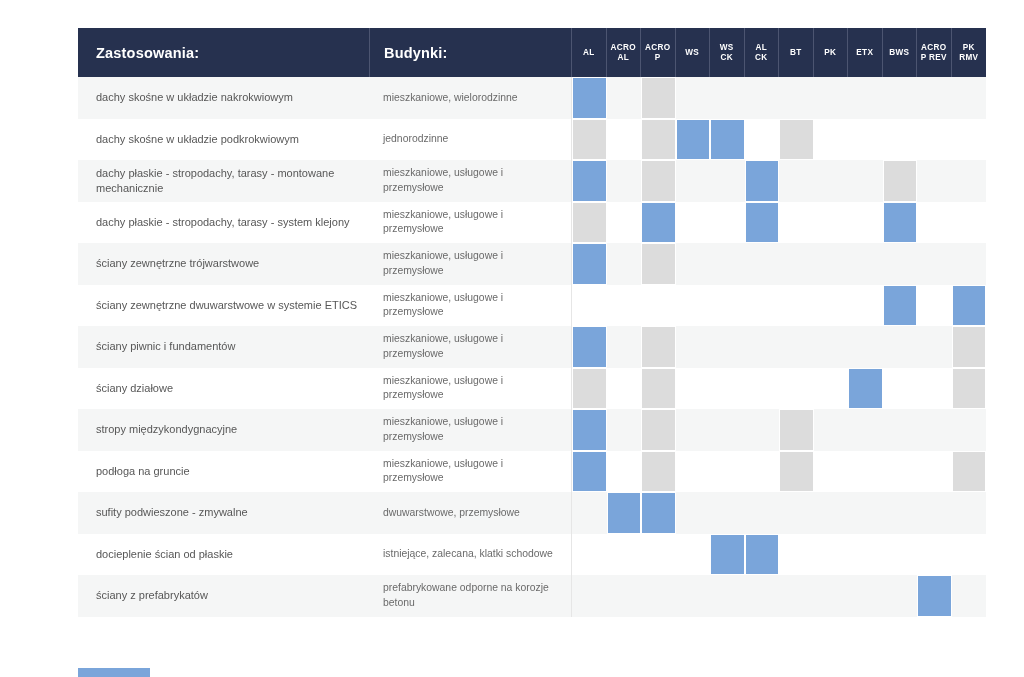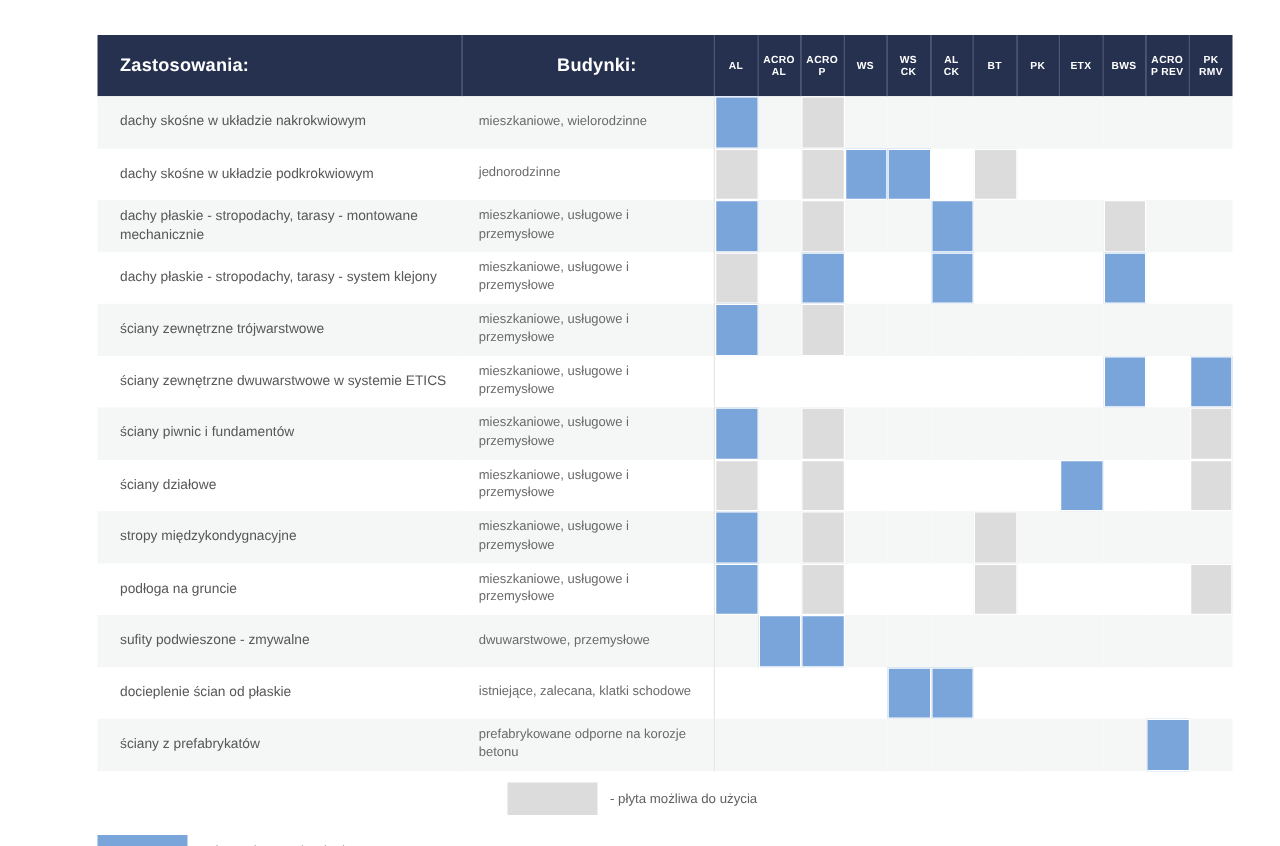--- a/index.html
+++ b/index.html
@@ -34,21 +34,21 @@
   }
   thead th.last{border-right:none;}
   th.h-app{
     text-align:left;
     padding-left:18px;
     font-size:14.5px;
     font-weight:bold;
     letter-spacing:.2px;
   }
   th.h-bld{
-    text-align:center;
+    text-align:left;
     padding-left:14px;
     font-size:14.5px;
     font-weight:bold;
     letter-spacing:.2px;
   }
   th.h-code{
     text-align:center;
     font-size:8.2px;
     font-weight:bold;
     line-height:1.18;
@@ -701,19 +701,15 @@
           </td>
         </tr>
       </tbody>
   </table>
 
   <div id="legend">
     <div class="leg-item" id="leg-rec">
       <span class="leg-swatch rec"></span>
       <span class="leg-text">- płyta zalecana do użycia</span>
     </div>
-    <div class="leg-item" id="leg-pos">
-      <span class="leg-swatch pos"></span>
-      <span class="leg-text">- płyta możliwa do użycia</span>
-    </div>
   </div>
 
 </div>
 
 </body></html>

